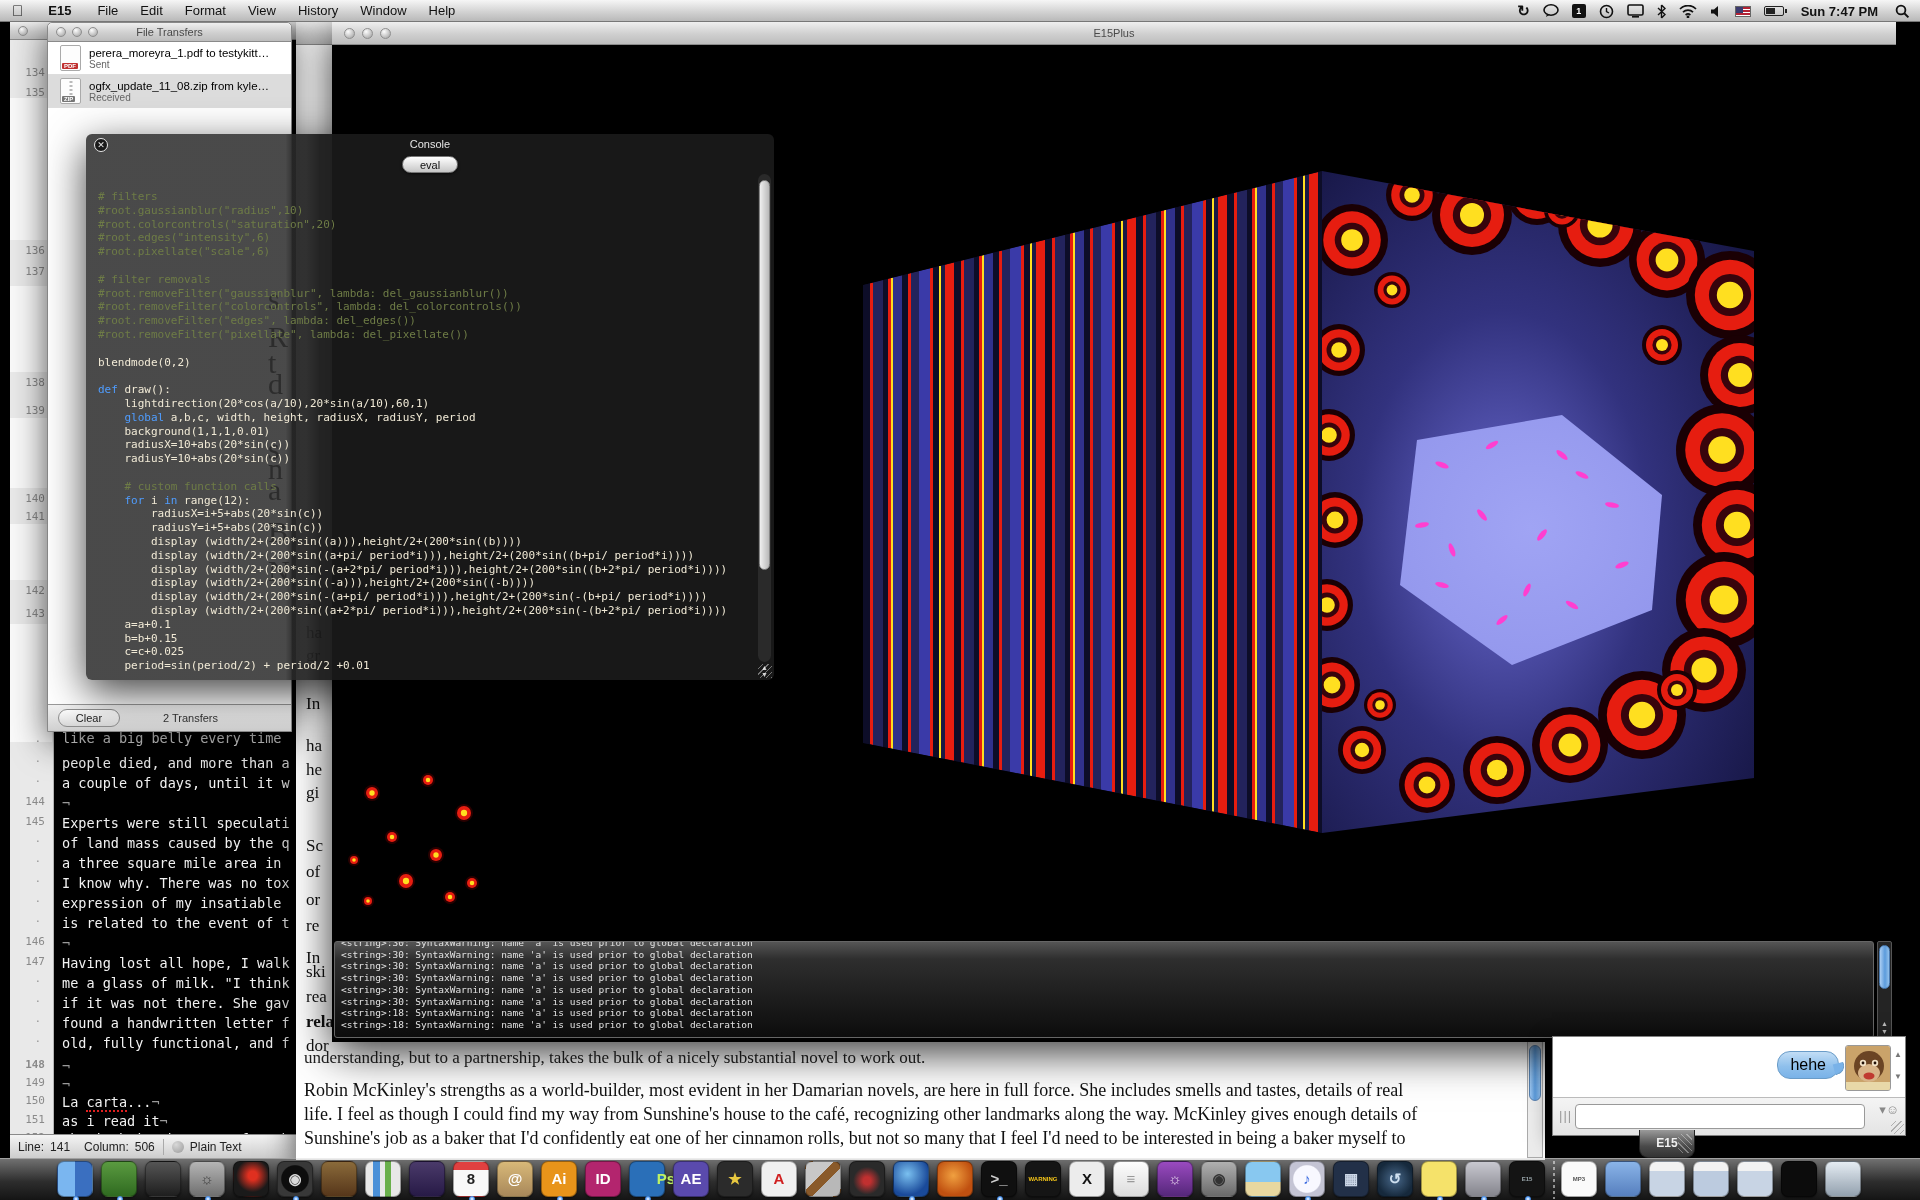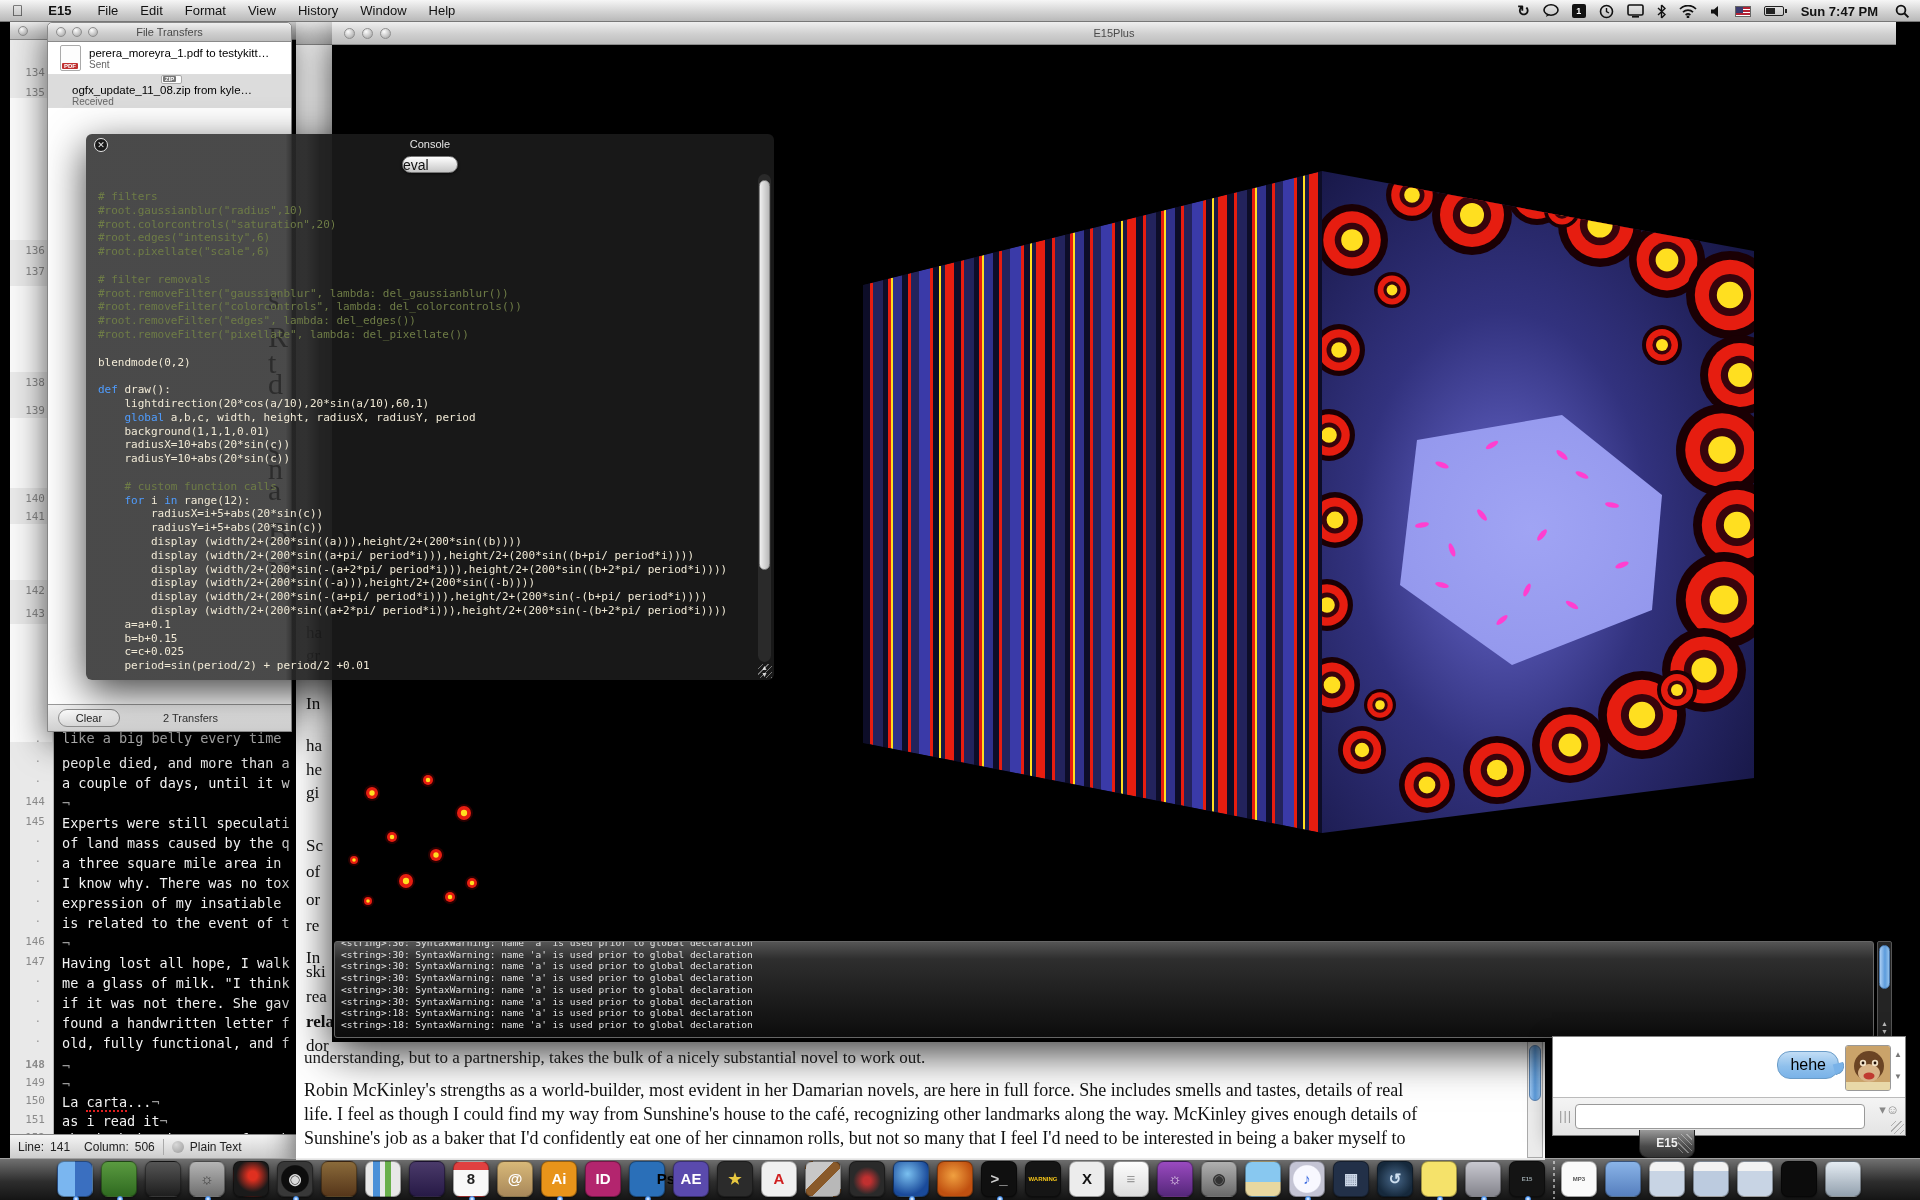--- a/index.html
+++ b/index.html
@@ -101,21 +101,21 @@
     background:repeating-linear-gradient(45deg,transparent 0 3px,rgba(255,255,255,.35) 3px 4px);}
 
   
   #ftwin { position:absolute; left:47px; top:22px; width:245px; height:710px;
     background:#fff; z-index:40; border:1px solid #888; border-radius:5px 5px 0 0;
     box-shadow:0 10px 34px rgba(0,0,0,.65); }
   #ftwin .titlebar { height:19px; border-radius:5px 5px 0 0; }
   #ftwin .wtitle { line-height:19px; font-size:11px; }
   #ftwin .tl { width:10px; height:10px; top:4px; }
   .ft-row { position:relative; height:33px; display:flex; align-items:center; border-bottom:1px solid #ddd;}
-  .ft-row.alt { background:#dcdcdc;flex-direction:column; }
+  .ft-row.alt { background:#dcdcdc; }
   .ft-page { width:21px; height:26px; background:#fdfdfd; border:1px solid #aaa; border-radius:2px;
     margin:0 8px 0 12px; position:relative; }
   .ft-page .badge { position:absolute; left:1px; bottom:1px; font-size:6px; font-weight:bold;
     color:#fff; background:#c03030; padding:0 2px; border-radius:1px;}
   .ft-page.zip .badge { background:#777; }
   .ft-page.zip:before { content:""; position:absolute; left:50%; top:2px; bottom:8px; width:3px;
     background:repeating-linear-gradient(#bbb 0 2px,#fff 2px 4px); transform:translateX(-50%);}
   .ft-name { font-size:11.5px; color:#000; white-space:nowrap; overflow:hidden; width:195px;}
   .ft-status { font-size:10px; color:#666; }
   #ft-bottom { position:absolute; left:0; right:0; bottom:0; height:27px;
@@ -132,21 +132,21 @@
     box-shadow:0 12px 40px rgba(0,0,0,.75); overflow:hidden; }
   #console-light { position:absolute; inset:0;
     background:linear-gradient(90deg,rgba(255,255,255,.16) 0 29%,rgba(255,255,255,.06) 30% 32%,rgba(255,255,255,0) 34%); }
   #consolewin .ctitle { position:absolute; top:4px; left:0; right:0; text-align:center;
     font-size:11px; color:#e4e4e4; }
   #console-close { position:absolute; left:8px; top:4px; width:14px; height:14px; border-radius:50%;
     background:#1a1a1a; border:1.5px solid #e8e8e8; color:#e8e8e8; font-size:9px;
     text-align:center; line-height:13px; }
   #eval-btn { position:absolute; left:50%; top:22px; transform:translateX(-50%);
     width:56px; height:17px; border-radius:9px; background:linear-gradient(#fff,#c6c6c6);
-    border:1px solid #777; font-size:14px; color:#111; line-height:16px;
+    border:1px solid #777; font-size:11px; color:#111; text-align:center; line-height:16px;
     box-shadow:0 1px 3px rgba(0,0,0,.6); }
   #code-lines { position:absolute; left:12px; top:56px; right:26px; }
   .code-line { font:11px/13.8px "DejaVu Sans Mono",monospace; white-space:pre; }
   .tx { color:#f1ead6; } .cm { color:#6e7c46; } .kw { color:#4f9dff; }
   .ghost { position:absolute; left:182px; font:30px "Liberation Serif",serif;
     color:rgba(25,25,25,.6); z-index:0; }
   #console-scroll { position:absolute; right:3px; top:40px; bottom:18px; width:13px;
     background:rgba(255,255,255,.08); border-radius:7px; }
   #console-thumb { position:absolute; left:1px; right:1px; top:6px; height:390px;
     background:linear-gradient(90deg,#efefef,#b9b9b9); border-radius:6px; border:1px solid #888;}
@@ -824,21 +824,21 @@
       </div>
       <div class="dock-dot"></div>
     </div>
     <div class="dock-item">
       <div class="dock-icon" style="background: rgb(179, 37, 110);">
         <span class="dock-glyph" style="color: rgb(255, 255, 255);">ID</span>
       </div>
     </div>
     <div class="dock-item">
       <div class="dock-icon" style="background: rgb(42, 111, 184);">
-        <span class="dock-glyph" style="color: #000000; padding-left: 38px;">Ps</span>
+        <span class="dock-glyph" style="color: #bef264; padding-left: 38px;">Ps</span>
       </div>
       <div class="dock-dot"></div>
     </div>
     <div class="dock-item">
       <div class="dock-icon" style="background: rgb(90, 74, 173);">
         <span class="dock-glyph" style="color: rgb(255, 255, 255);">AE</span>
       </div>
     </div>
     <div class="dock-item">
       <div class="dock-icon" style="background: rgb(43, 43, 43);">

